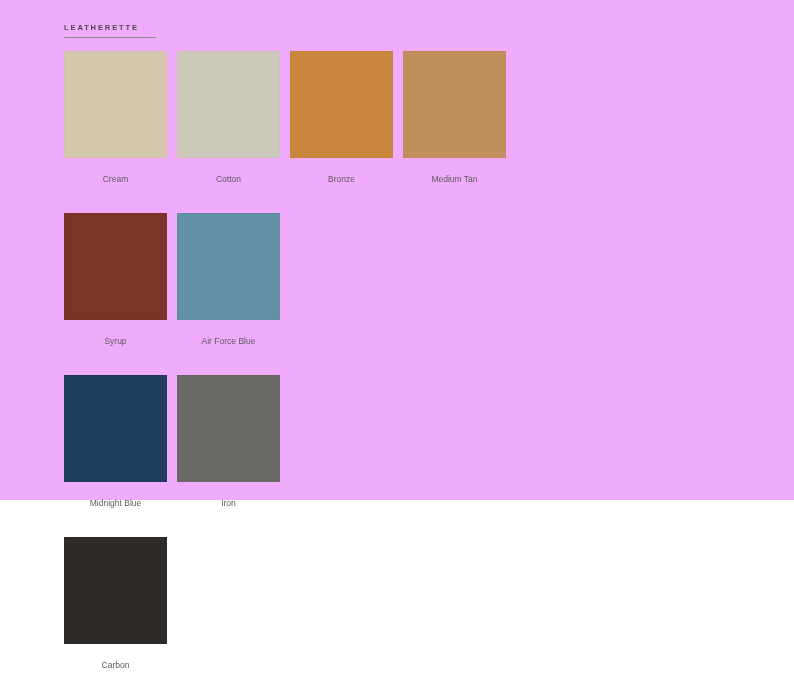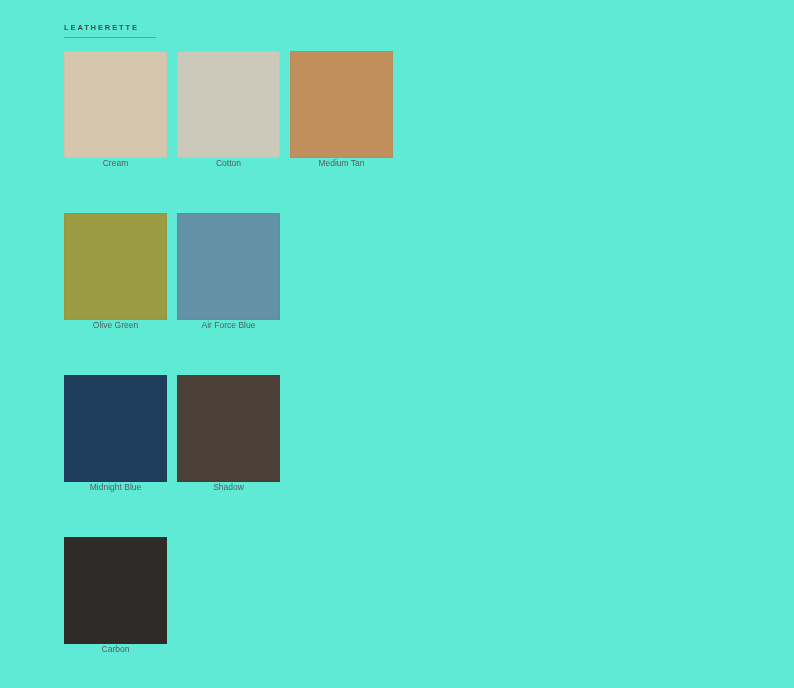--- a/index.html
+++ b/index.html
@@ -14,22 +14,22 @@
     -webkit-font-smoothing: antialiased;
     overflow: hidden;
     position: relative;
   }
 
   .page {
     position: absolute;
     left: 0;
     top: 0;
     width: 794px;
-    height: 688px;
-    background: #5eead4;
+    height: 500px;
+    background: #f0abfc;
   }
 
   
   .catalog-header {
     position: absolute;
     left: 64px;
     top: 22px;
     width: 300px;
   }
   .catalog-title {
@@ -67,20 +67,21 @@
     flex-direction: column;
     align-items: center;
   }
   .swatch-chip {
     width: 103px;
     height: 107px;
     display: block;
     box-shadow: inset 0 0 0 0.5px rgba(0,0,0,0.05);
   }
   .swatch-label {
+    margin-top: 16px;
     font-size: 8.5px;
     color: #5b5b5b;
     text-align: right;
     line-height: 11px;
     white-space: nowrap;
     font-family: "Liberation Sans", sans-serif;
   }
 </style>
 </head>
 <body>
@@ -96,42 +97,46 @@
       <div class="swatch-row">
         <div class="swatch-cell">
           <div class="swatch-chip" style="background: rgb(213, 199, 174);"></div>
           <div class="swatch-label">Cream</div>
         </div>
         <div class="swatch-cell">
           <div class="swatch-chip" style="background: rgb(204, 200, 186);"></div>
           <div class="swatch-label">Cotton</div>
         </div>
         <div class="swatch-cell">
+          <div class="swatch-chip" style="background: rgb(201, 134, 60);"></div>
+          <div class="swatch-label">Bronze</div>
+        </div>
+        <div class="swatch-cell">
           <div class="swatch-chip" style="background: rgb(192, 143, 92);"></div>
           <div class="swatch-label">Medium Tan</div>
         </div>
       </div>
       <div class="swatch-row">
         <div class="swatch-cell">
-          <div class="swatch-chip" style="background: rgb(154, 155, 67);"></div>
-          <div class="swatch-label">Olive Green</div>
+          <div class="swatch-chip" style="background: rgb(123, 51, 42);"></div>
+          <div class="swatch-label">Syrup</div>
         </div>
         <div class="swatch-cell">
           <div class="swatch-chip" style="background: rgb(99, 145, 166);"></div>
           <div class="swatch-label">Air Force Blue</div>
         </div>
       </div>
       <div class="swatch-row">
         <div class="swatch-cell">
           <div class="swatch-chip" style="background: rgb(31, 61, 92);"></div>
           <div class="swatch-label">Midnight Blue</div>
         </div>
         <div class="swatch-cell">
-          <div class="swatch-chip" style="background: rgb(74, 64, 56);"></div>
-          <div class="swatch-label">Shadow</div>
+          <div class="swatch-chip" style="background: rgb(107, 105, 101);"></div>
+          <div class="swatch-label">Iron</div>
         </div>
       </div>
       <div class="swatch-row">
         <div class="swatch-cell">
           <div class="swatch-chip" style="background: rgb(47, 43, 40);"></div>
           <div class="swatch-label">Carbon</div>
         </div>
       </div>
     </div>
 

